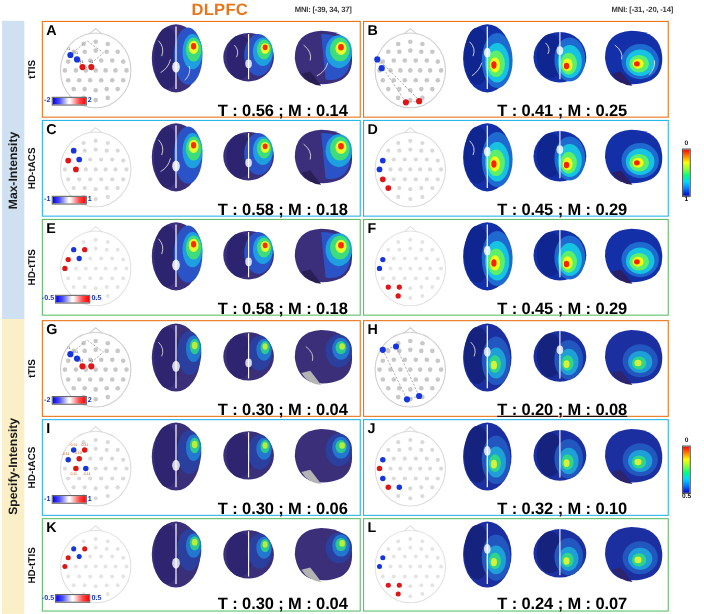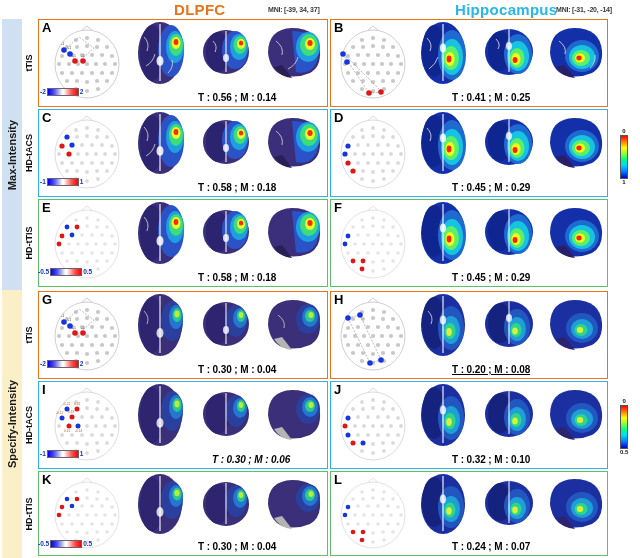--- a/index.html
+++ b/index.html
@@ -44,30 +44,29 @@
      background:linear-gradient(to right,#0000ff 0%,#4d4dff 20%,#ffffff 48%,#ffffff 52%,#ff4d4d 80%,#ff0000 100%);
      border:.5px solid #666;}
 
   
   .cbar-v{position:absolute;display:flex;flex-direction:column;align-items:center;z-index:7;}
   .cbar-v .lab{font-size:6px;font-weight:bold;color:#111;line-height:1.1;}
   .cbar-v .bar{width:6px;height:42px;border:.5px solid #555;
      background:linear-gradient(to bottom,#ff0000 0%,#ff7f00 14%,#ffff00 28%,#7fff3f 44%,#00ff7f 56%,#00d7ff 70%,#0080ff 84%,#0000c8 100%);}
 
   
-  .metric{position:absolute;font-size:10px;font-weight:bold;color:#000;letter-spacing:-.1px;white-space:nowrap;z-index:6;}
+  .metric{position:absolute;font-size:15px;font-weight:bold;color:#000;letter-spacing:-.1px;white-space:nowrap;z-index:6;}
 </style>
 </head>
 <body>
 
 <div id="fig">
 
   <div class="colhead" id="hdr-dlpfc">DLPFC</div>
   <div class="mni" id="mni-dlpfc">MNI: [-39, 34, 37]</div>
-  <div class="colhead" id="hdr-hippo">Hippocampus</div>
   <div class="mni" id="mni-hippo">MNI: [-31, -20, -14]</div>
 
   <div class="group-band" id="band-max">
     <span>Max-Intensity</span>
   </div>
   <div class="group-band" id="band-spec">
     <span>Specify-Intensity</span>
   </div>
 
   <div class="rowlab" style="top:19px;height:88px;">
@@ -1017,21 +1016,21 @@
   <div class="slice" style="left:262px;top:385px;">
     <svg width="64" height="62" viewBox="0 0 64 62">
       <path d="M6 30 Q6 6 30 5 Q56 5 58 28 Q59 44 48 50 Q34 56 20 52 Q8 47 6 30 Z" fill="#3a2f78"></path>
       <ellipse cx="46" cy="24" rx="12" ry="15" fill="#2a3f9e"></ellipse>
       <ellipse cx="48" cy="22" rx="8" ry="10" fill="#2277d0"></ellipse>
       <ellipse cx="48" cy="21" rx="5" ry="6" fill="#2dc890"></ellipse>
       <ellipse cx="49" cy="20" rx="2.6" ry="3" fill="#b6ee3a"></ellipse>
       <path d="M12 44 Q18 54 30 55 Q24 47 20 42 Z" fill="#b4b4b4"></path>
     </svg>
   </div>
-  <div class="metric" style="left:212px;top:454px;font-style:italic;">T : 0.30 ; M : 0.06</div>
+  <div class="metric" style="left:198px;top:454px;">T : 0.30 ; M : 0.06</div>
 
   <div class="panel" style="left:330px;top:381px;width:278px;height:88px;border:1px solid #29B6E8;"></div>
   <div class="pl" style="left:334px;top:382px;">J</div>
 
   <div class="scalp" style="left:334px;top:386px;">
     <svg width="78" height="78" viewBox="0 0 78 78">
       <ellipse cx="39" cy="40" rx="32" ry="34" fill="#fff" stroke="#dcdcdc" stroke-width="1"></ellipse>
       <path d="M33 7 L39 2 L45 7" fill="none" stroke="#dcdcdc" stroke-width="1"></path>
       <g fill="#dadada">
         <circle cx="28" cy="16" r="1.9"></circle>

